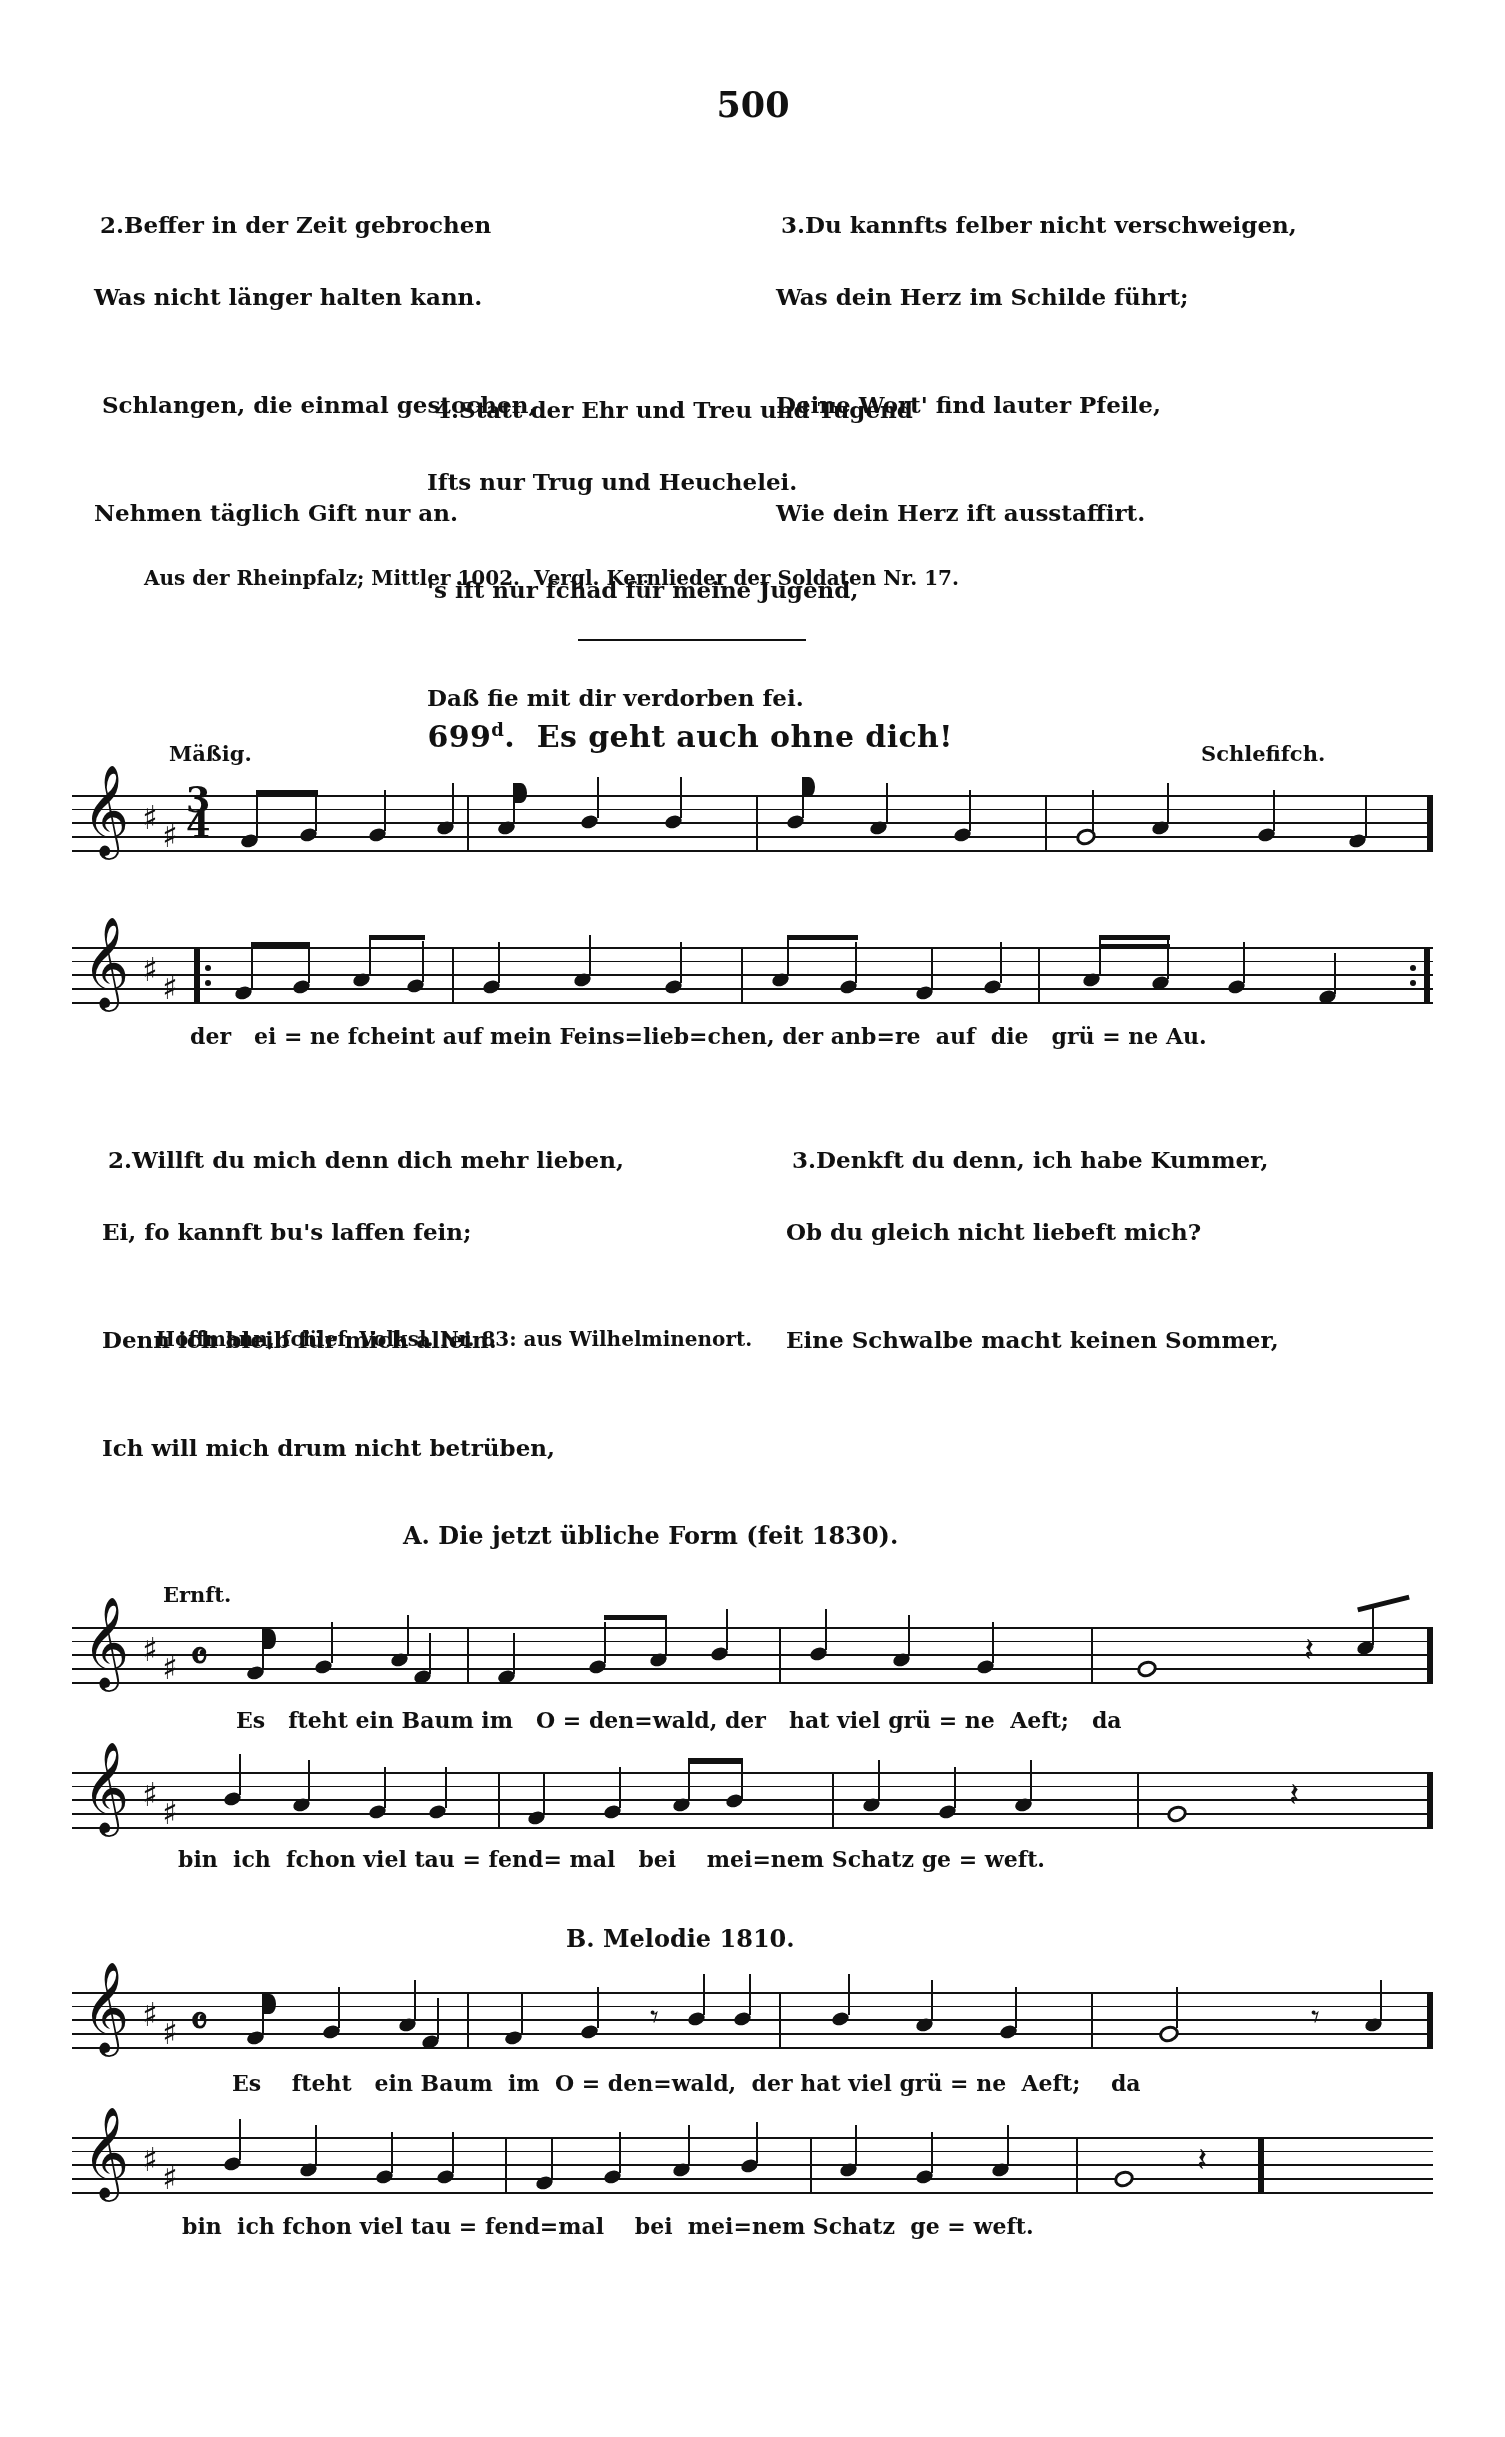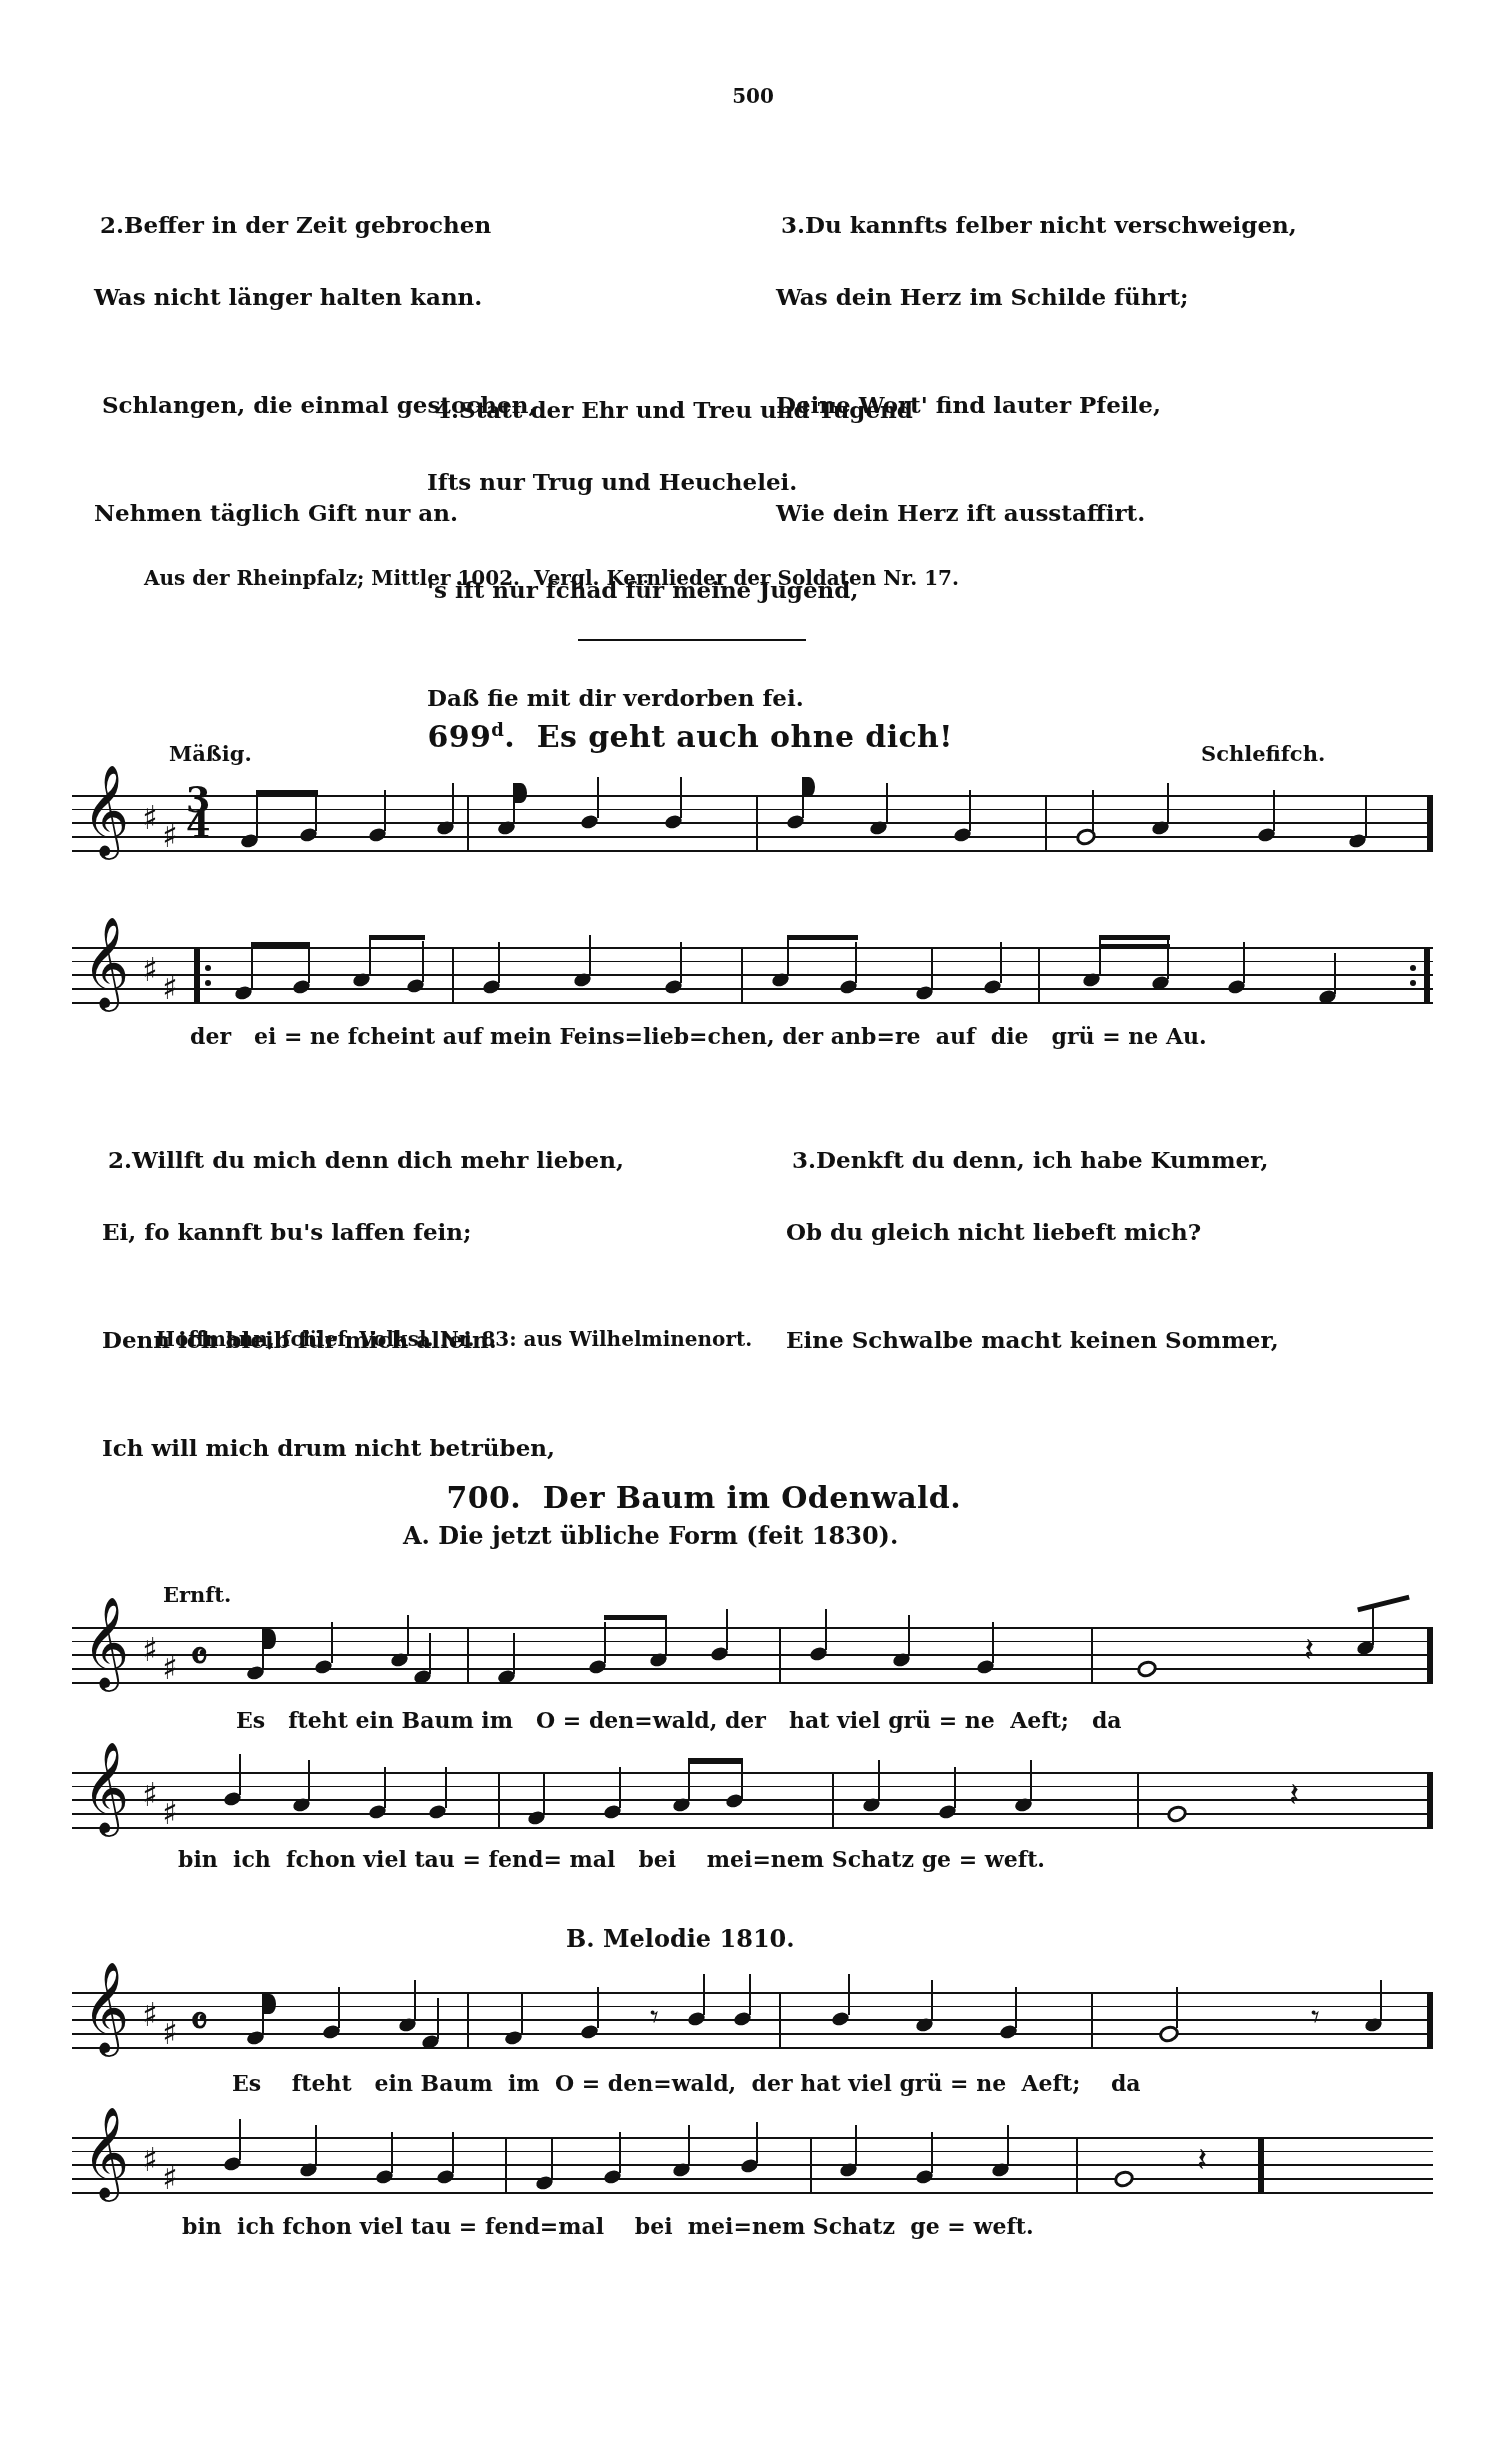--- a/index.html
+++ b/index.html
@@ -21,21 +21,21 @@
     height: 2438px;
   }
 
   
   .page-number {
     position: absolute;
     top: 84px;
     left: 0;
     width: 1506px;
     text-align: center;
-    font-size: 20px;
+    font-size: 35px;
     font-weight: 700;
     font-family: "DejaVu Serif", serif;
   }
 
   
   .verse {
     position: absolute;
     font-size: 23px;
     line-height: 36px;
     font-weight: 700;
@@ -390,23 +390,20 @@
     <span class="verse-line" style="margin-left:26px">Ich will mich drum nicht betrüben,</span>
   </div>
   <div class="verse" id="verse-699-3">
     <span>3.</span><span>Denkft du denn, ich habe Kummer,</span>
     <span class="verse-line" style="margin-left:26px">Ob du gleich nicht liebeft mich?</span>
     <span class="verse-line" style="margin-left:26px">Eine Schwalbe macht keinen Sommer,</span>
   </div>
 
   <div class="source-note" id="note-hoffmann">Hoffmann, fchlef. Volksl. Nr. 83: aus Wilhelminenort.</div>
 
-  <div class="song-title" id="title-700">
-    <span>700.</span><span>  </span><span>Der Baum im Odenwald.</span>
-  </div>
   <div class="subtitle" id="subtitle-700-a">A. Die jetzt übliche Form (feit 1830).</div>
   <div class="tempo-mark" id="tempo-700">Ernft.</div>
 
   <div class="staff" style="top:1627px;">
     <div class="lines">
         <span></span>
         <span></span>
         <span></span>
         <span></span>
         <span></span>

